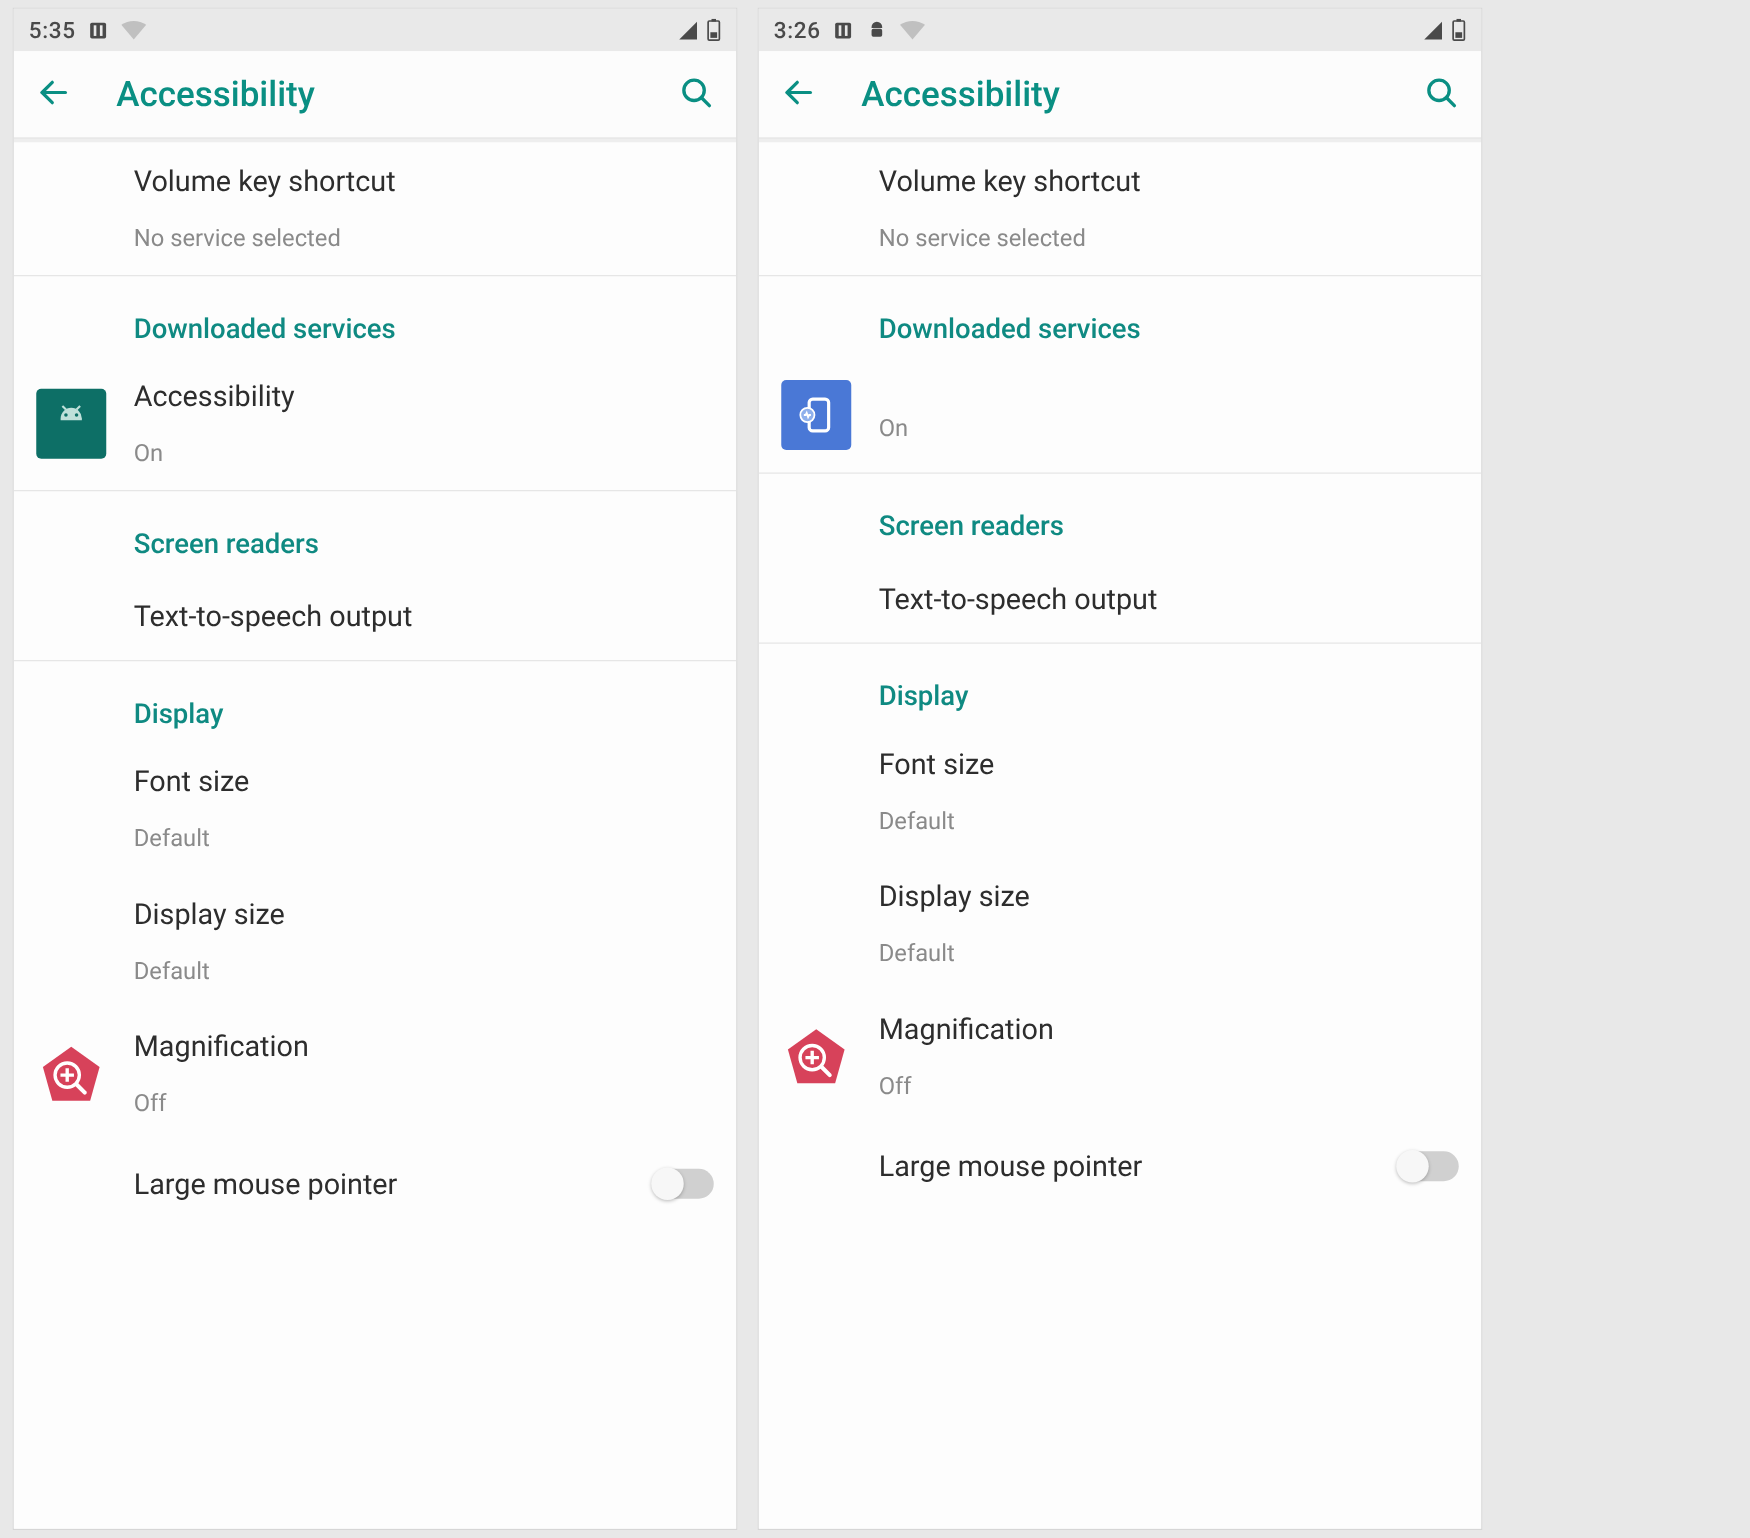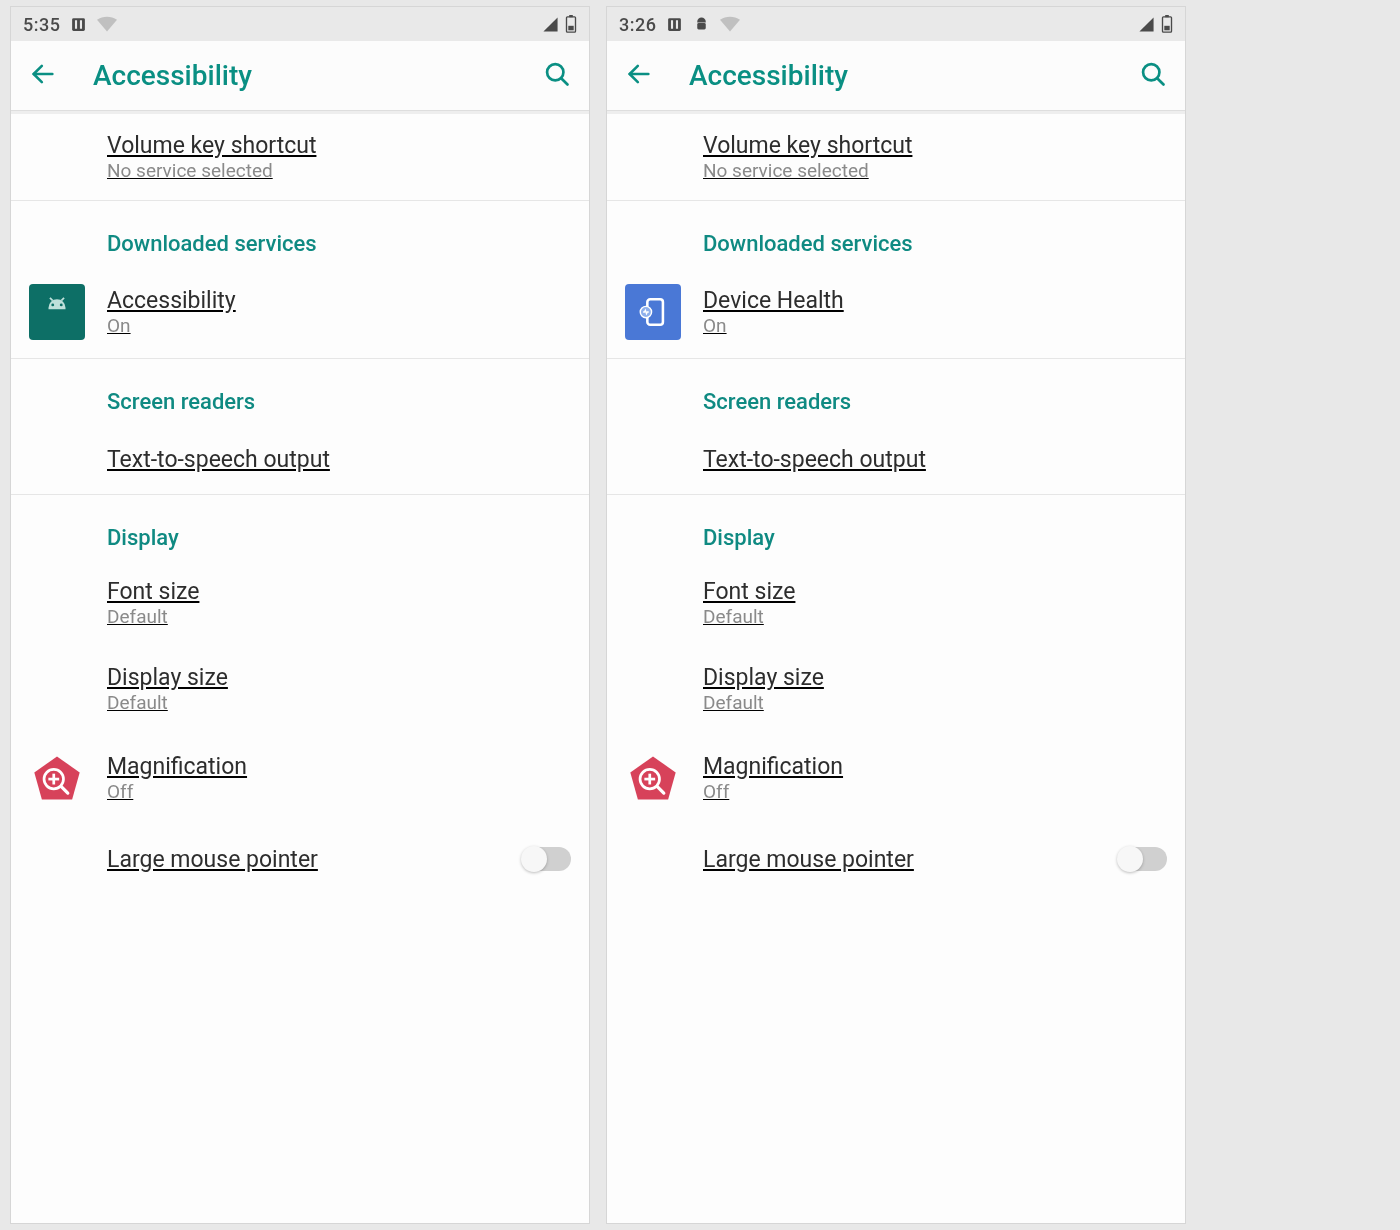--- a/index.html
+++ b/index.html
@@ -60,30 +60,30 @@
     padding: 18px 18px 18px 18px;
     min-height: 70px;
     cursor: pointer;
   }
   .row .icon-slot {
     width: 78px;
     display:flex;
     align-items:center;
     justify-content:flex-start;
   }
-  .row .text-slot { flex:1;text-decoration:underline; }
+  .row .text-slot { flex:1; }
   .row .title {
     font-size: 23px;
     color: #2d2d2d;
     font-weight: 400;
   }
   .row .subtitle {
     font-size: 19px;
     color: #8a8a8a;
-    margin-top: 0;
+    margin-top: 20px;
   }
   .section-header {
     padding: 30px 18px 10px 96px;
     font-size: 22px;
     color: #0f8a82;
     font-weight: 500;
   }
   .hr { height:1px; background:#e6e6e6; }
   .app-icon {
     width:56px; height:56px;
@@ -327,21 +327,20 @@
       <div class="icon-slot">
         <div class="app-icon blue">
           <svg viewBox="0 0 24 24">
               <rect x="8" y="3" width="11" height="18" rx="2" fill="none" stroke="#fff" stroke-width="1.8"></rect>
               <circle cx="7" cy="12" r="4" fill="#8fb0ec" stroke="#fff" stroke-width="1"></circle>
               <path d="M5 12h1l.6-1.2.8 2.4.6-1.2h1" stroke="#fff" stroke-width="1" fill="none"></path>
             </svg>
         </div>
       </div>
       <div class="text-slot">
-        <div class="title">Device Health</div>
         <div class="subtitle">On</div>
       </div>
     </div>
     <div class="hr"></div>
 
     <div class="section-header">Screen readers</div>
 
     <div class="row">
       <div class="icon-slot"></div>
       <div class="text-slot">

